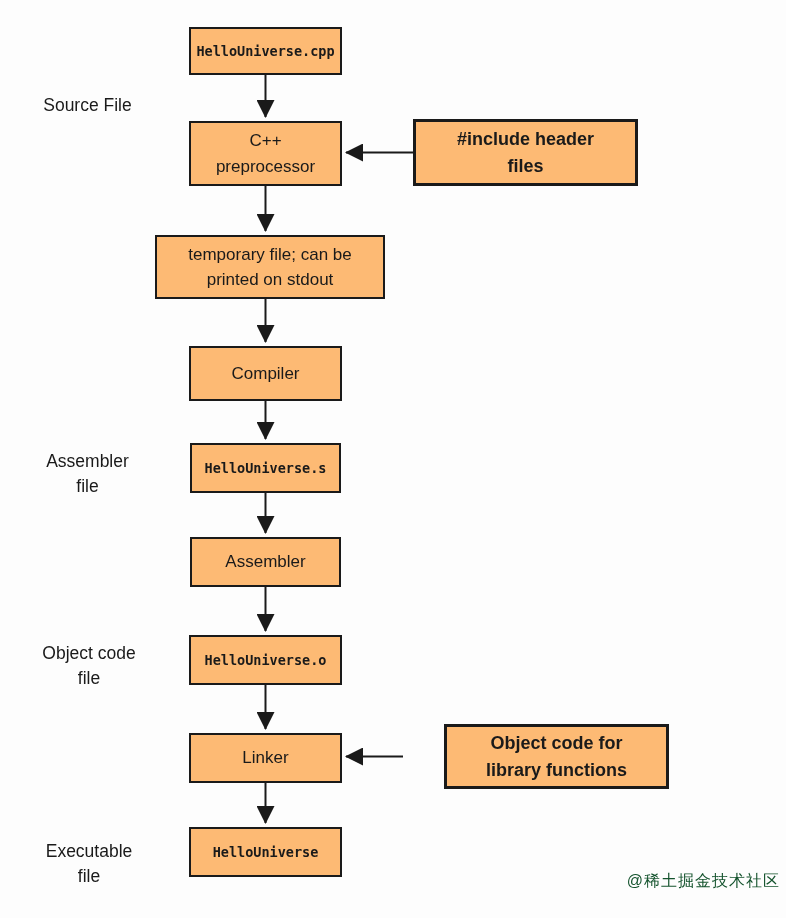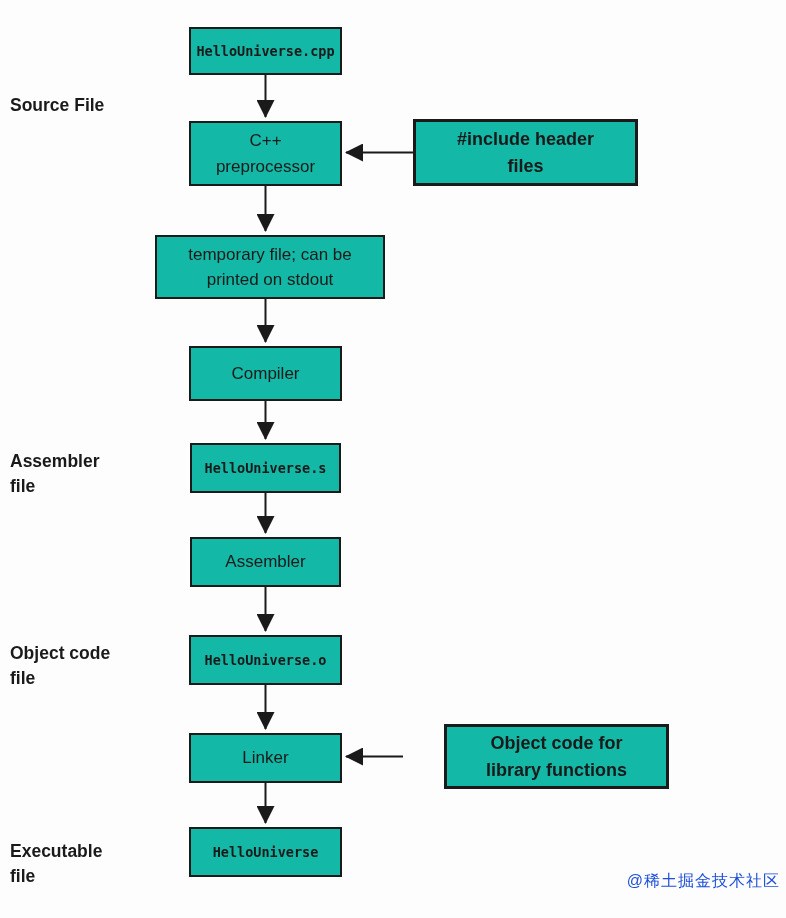--- a/index.html
+++ b/index.html
@@ -17,21 +17,21 @@
   }
   .arrow-layer{
     position:absolute;
     left:0;top:0;
     width:786px;height:918px;
     pointer-events:none;
   }
   .node{
     position:absolute;
     box-sizing:border-box;
-    background:#14b8a6;
+    background:#fdba74;
     border:2px solid #1a1a1a;
     display:flex;
     align-items:center;
     justify-content:center;
     text-align:center;
     white-space:pre-line;
     line-height:1.5;
     font-size:17px;
   }
   .node.file{
@@ -41,33 +41,34 @@
     letter-spacing:0;
   }
   .node.annotation{
     border-width:3px;
     font-weight:bold;
     font-size:18px;
     line-height:1.45;
   }
   .stage-label{
     position:absolute;
-    font-weight:bold;
+    font-weight:normal;
     font-size:17.5px;
     line-height:1.4;
+    text-align:center;
     white-space:pre-line;
   }
   .watermark{
     position:absolute;
     left:600px;
     top:871px;
     width:180px;
     text-align:right;
     font-size:16px;
-    color:#1d4ed8;
+    color:#14532d;
     letter-spacing:1px;
   }
 
   
   .n-source-file   {left:189px;top:27px; width:153px;height:48px;}
   .n-preprocessor  {left:189px;top:121px;width:153px;height:65px;}
   .n-headers       {left:413px;top:119px;width:225px;height:67px;}
   .n-temp-file     {left:155px;top:235px;width:230px;height:64px;}
   .n-compiler      {left:189px;top:346px;width:153px;height:55px;}
   .n-assembly-file {left:190px;top:443px;width:151px;height:50px;}

